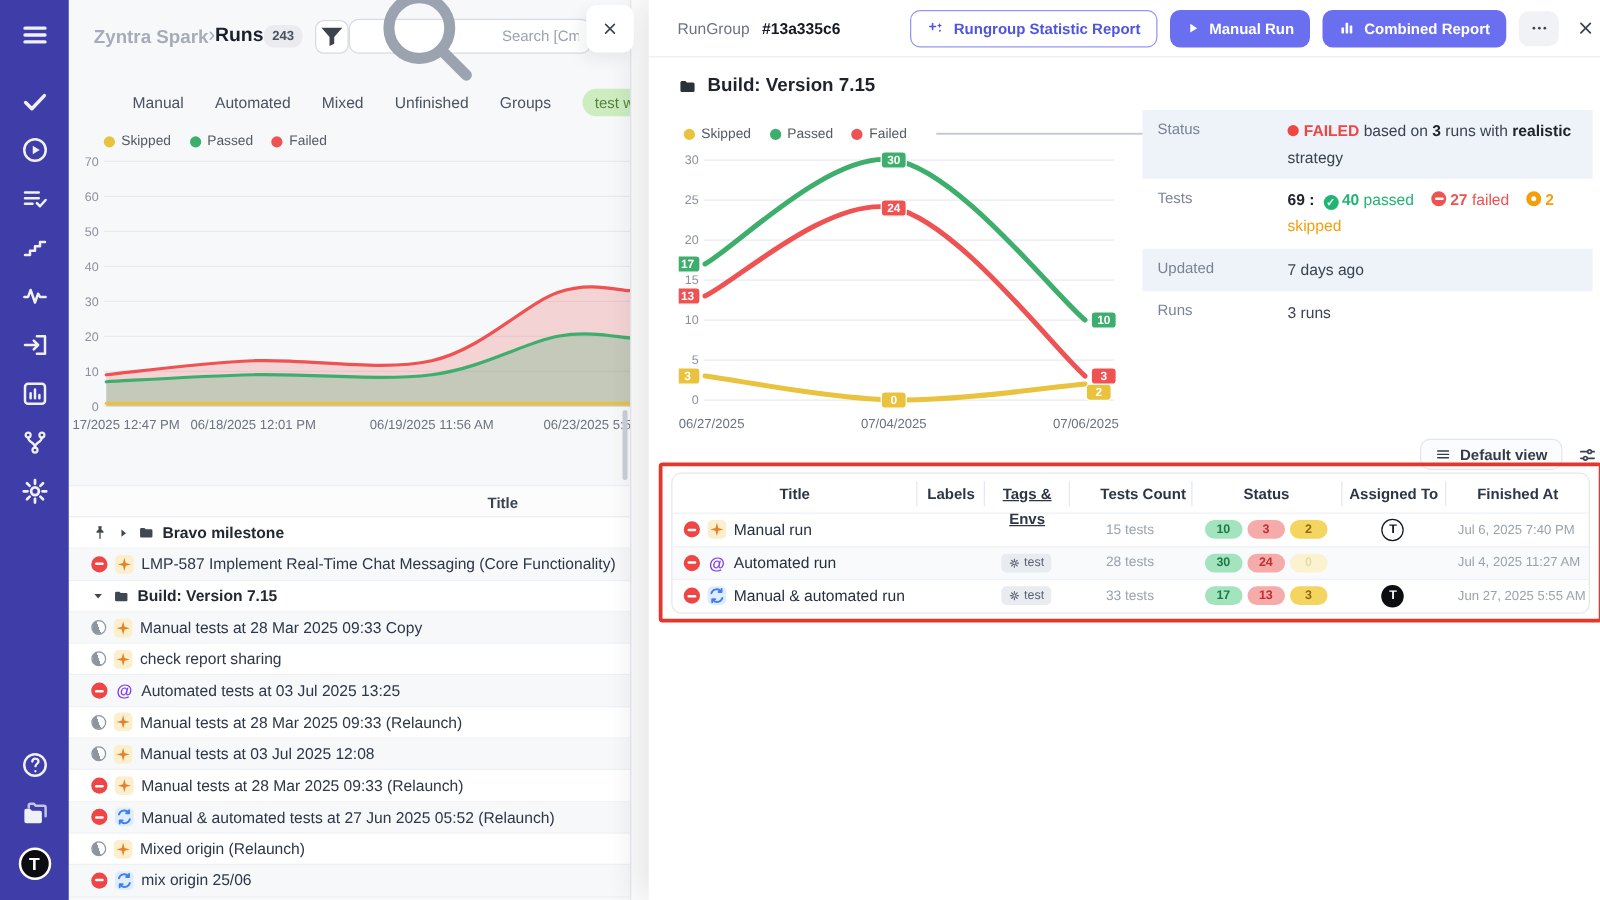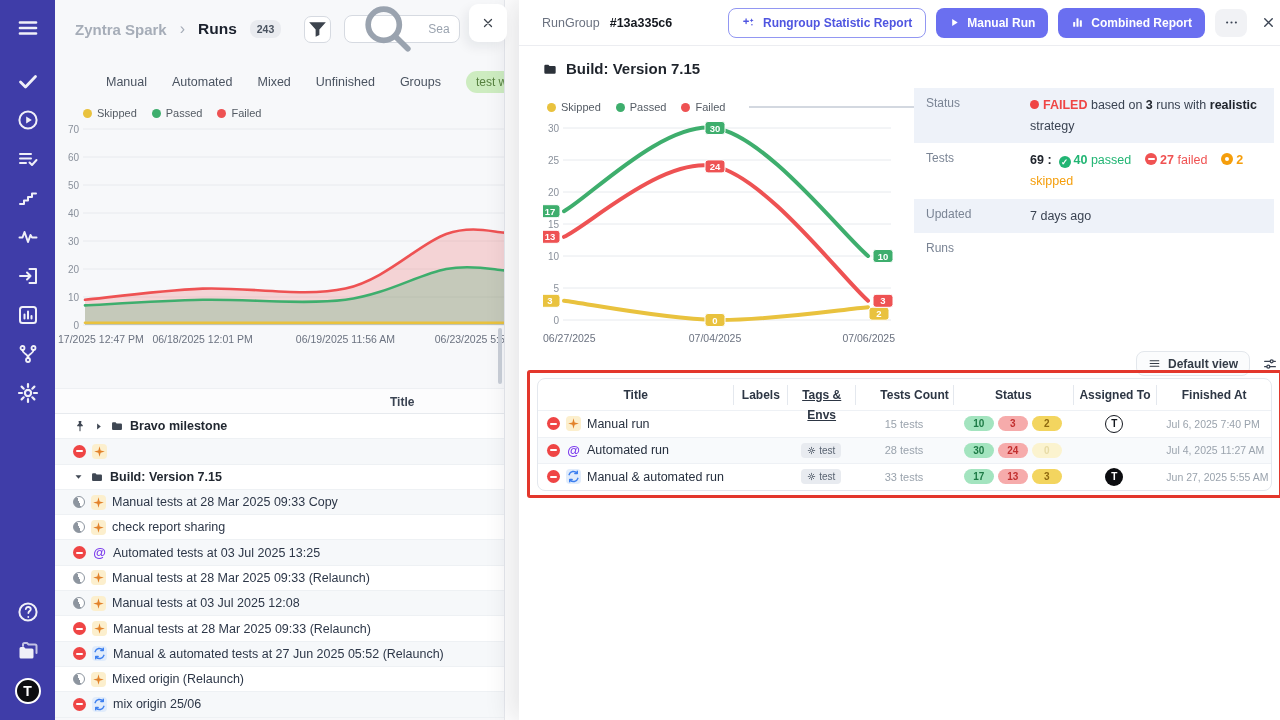--- a/index.html
+++ b/index.html
@@ -15,21 +15,21 @@
   .side-ic { width:24px; height:24px; color:rgba(255,255,255,.92); cursor:pointer; }
   .side-ic svg { width:100%; height:100%; }
   .side-ic.menu { margin-bottom:14px; }
   .avatar-main { width:26px; height:26px; border-radius:50%; background:#0c0d10; color:#fff;
     font-weight:bold; font-size:14px; display:flex; align-items:center; justify-content:center; border:2px solid #fff; }
 
   
   .left-panel { position:absolute; left:55px; top:0; width:450px; height:720px;
     background:#f7f8fa; overflow:hidden; border-right:1px solid #e7e9ee; }
   .lp-header { position:absolute; left:0; top:0; width:100%; height:58px;
-    display:flex; align-items:center; padding:0 14px 0 20px; gap:13px; }
+    display:flex; align-items:center; padding:0 14px 0 20px; gap:0; }
   .crumb-project { font-size:15px; font-weight:600; color:#a6adb8; }
   .crumb-sep { font-size:16px; color:#a6adb8; }
   .crumb-page { font-size:15.5px; font-weight:700; color:#1a202c; }
   .count-badge { background:#e9ebef; color:#4a5360; font-size:10.5px; font-weight:700;
     padding:3px 7px; border-radius:8px; }
   .filter-btn { width:27px; height:27px; margin-left:10px; background:#fff; border:1px solid #d6dae1;
     border-radius:7px; display:flex; align-items:center; justify-content:center; color:#3c434d; cursor:pointer; }
   .filter-btn svg { width:14px; height:14px; }
   .search-box { flex:1; height:28px; background:#fff; border:1px solid #d6dae1; border-radius:8px;
     display:flex; align-items:center; gap:6px; padding:0 9px; color:#9aa3af; }
@@ -379,20 +379,21 @@
           </span>
           <span class="r-title">Bravo milestone</span>
         </div>
         <div class="run-row alt">
           <span class="st-failed"></span>
           <span class="ti ti-manual">
             <svg viewBox="0 0 24 24" fill="none" stroke="currentColor" stroke-width="2" stroke-linecap="round" stroke-linejoin="round" style="width:100%;height:100%;display:block;">
               <path d="M12 3.5l1.8 6.7 6.7 1.8-6.7 1.8-1.8 6.7-1.8-6.7-6.7-1.8 6.7-1.8z" fill="currentColor" stroke="none"></path>
             </svg>
           </span>
+          <span class="r-title">LMP-587 Implement Real-Time Chat Messaging (Core Functionality)</span>
         </div>
         <div class="run-row folder">
           <span class="chev">
             <svg viewBox="0 0 24 24" fill="none" stroke="currentColor" stroke-width="2" stroke-linecap="round" stroke-linejoin="round" style="width:100%;height:100%;display:block;">
               <path d="M5.5 9L12 17l6.5-8z" fill="currentColor" stroke="none"></path>
             </svg>
           </span>
           <span class="mini-ic">
             <svg viewBox="0 0 24 24" fill="none" stroke="currentColor" stroke-width="2" stroke-linecap="round" stroke-linejoin="round" style="width:100%;height:100%;display:block;">
               <path d="M3.5 7.5A1.8 1.8 0 015.3 5.7h4.2l1.8 1.8h7.4a1.8 1.8 0 011.8 1.8v7.9a1.8 1.8 0 01-1.8 1.8H5.3a1.8 1.8 0 01-1.8-1.8z" fill="currentColor" stroke="none"></path>
@@ -620,20 +621,21 @@
       <div class="drow">
         <div class="dlabel">Tests</div>
         <div class="dval"><span class="b">69 :</span>  <span class="ic-pass">✓</span><span class="green-b">40</span> <span class="green-t">passed</span>    <span class="ic-fail"></span><span class="red-b2">27</span> <span class="red-t">failed</span>    <span class="ic-skip"></span><span class="orange-b">2</span> <span class="orange-t">skipped</span></div>
       </div>
       <div class="drow bg">
         <div class="dlabel">Updated</div>
         <div class="dval">7 days ago</div>
       </div>
       <div class="drow">
         <div class="dlabel">Runs</div>
+        <div class="dval">3 runs</div>
       </div>
     </div>
 
     <div class="dw-toolbar">
       <span class="default-view">
         <span style="width:13px;height:13px;display:block;">
             <svg viewBox="0 0 24 24" fill="none" stroke="currentColor" stroke-width="2" stroke-linecap="round" stroke-linejoin="round" style="width:100%;height:100%;display:block;">
               <path d="M4 7h16M4 12h16M4 17h16"></path>
             </svg>
           </span>

